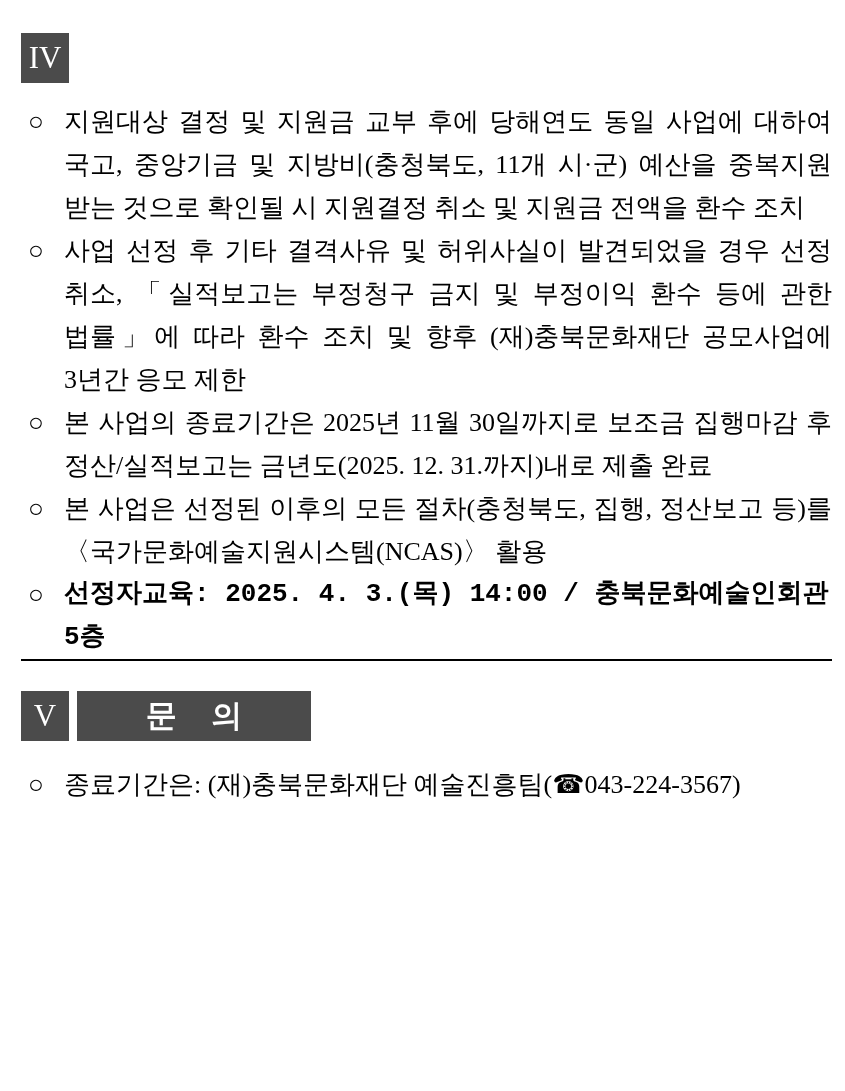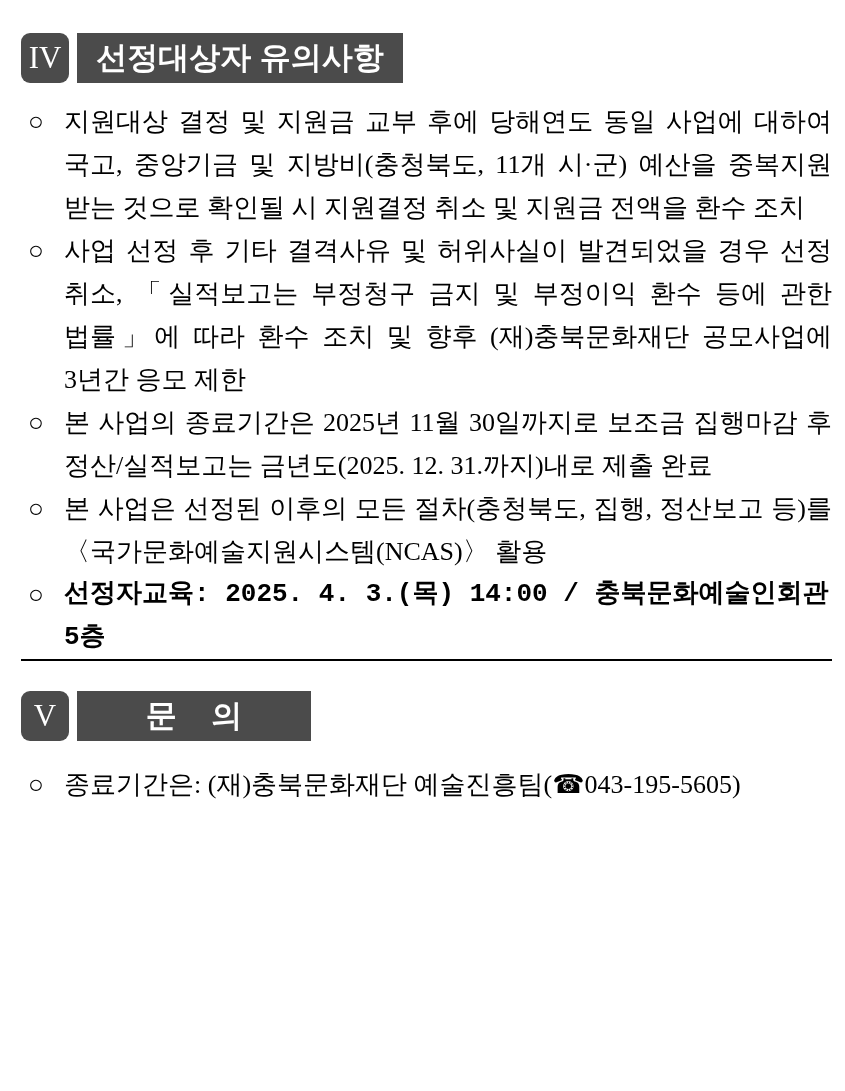--- a/index.html
+++ b/index.html
@@ -27,21 +27,20 @@
   }
   .sec-num {
     width: 48px;
     background: #4b4b4b;
     color: #ffffff;
     font-family: "Liberation Serif", serif;
     font-size: 31px;
     display: flex;
     align-items: center;
     justify-content: center;
-    border-radius: 9px;
   }
   .sec-title {
     background: #4b4b4b;
     color: #ffffff;
     font-family: "Liberation Sans", sans-serif;
     font-weight: bold;
     font-size: 31px;
     display: flex;
     align-items: center;
     justify-content: center;
@@ -83,21 +82,20 @@
   .contact-line .text { text-align: left; }
   .phone-glyph { font-family: "DejaVu Sans", sans-serif; }
 </style>
 </head>
 <body>
 
 <div class="page">
 
   <div class="sec-header">
     <div class="sec-num">IV</div>
-    <div class="sec-title w-iv">선정대상자 유의사항</div>
   </div>
 
   <div class="notice-list">
 
     <div class="item">
       <span class="marker">○</span>
       <span class="text">지원대상 결정 및 지원금 교부 후에 당해연도 동일 사업에 대하여 국고, 중앙기금 및 지방비(충청북도, 11개 시·군) 예산을 중복지원 받는 것으로 확인될 시 지원결정 취소 및 지원금 전액을 환수 조치</span>
     </div>
 
     <div class="item">
@@ -122,16 +120,16 @@
 
   </div>
 
   <div class="sec-header sec-v">
     <div class="sec-num">V</div>
     <div class="sec-title w-v">문    의</div>
   </div>
 
   <div class="item contact-line">
     <span class="marker">○</span>
-    <span class="text"><span>종료기간은: (재)충북문화재단 예술진흥팀(</span><span class="phone-glyph">☎</span><span>043-195-5605</span><span>)</span></span>
+    <span class="text"><span>종료기간은: (재)충북문화재단 예술진흥팀(</span><span class="phone-glyph">☎</span><span>043-224-3567</span><span>)</span></span>
   </div>
 
 </div>
 
 </body></html>

